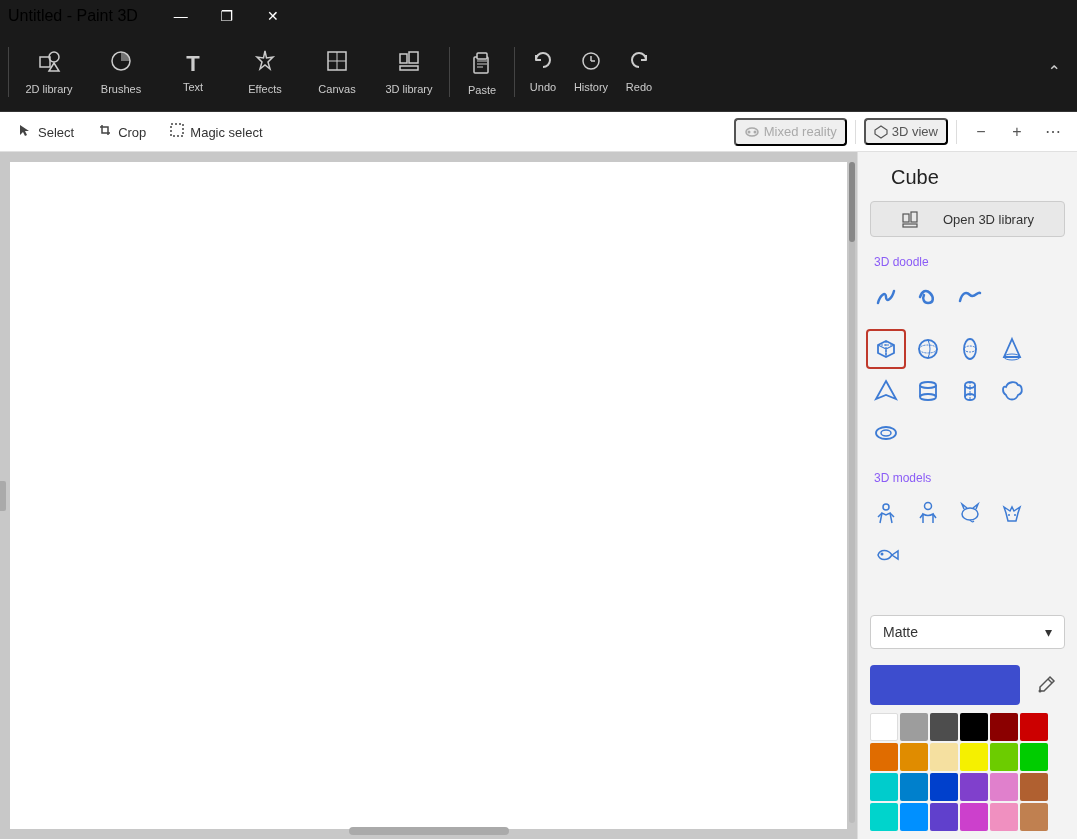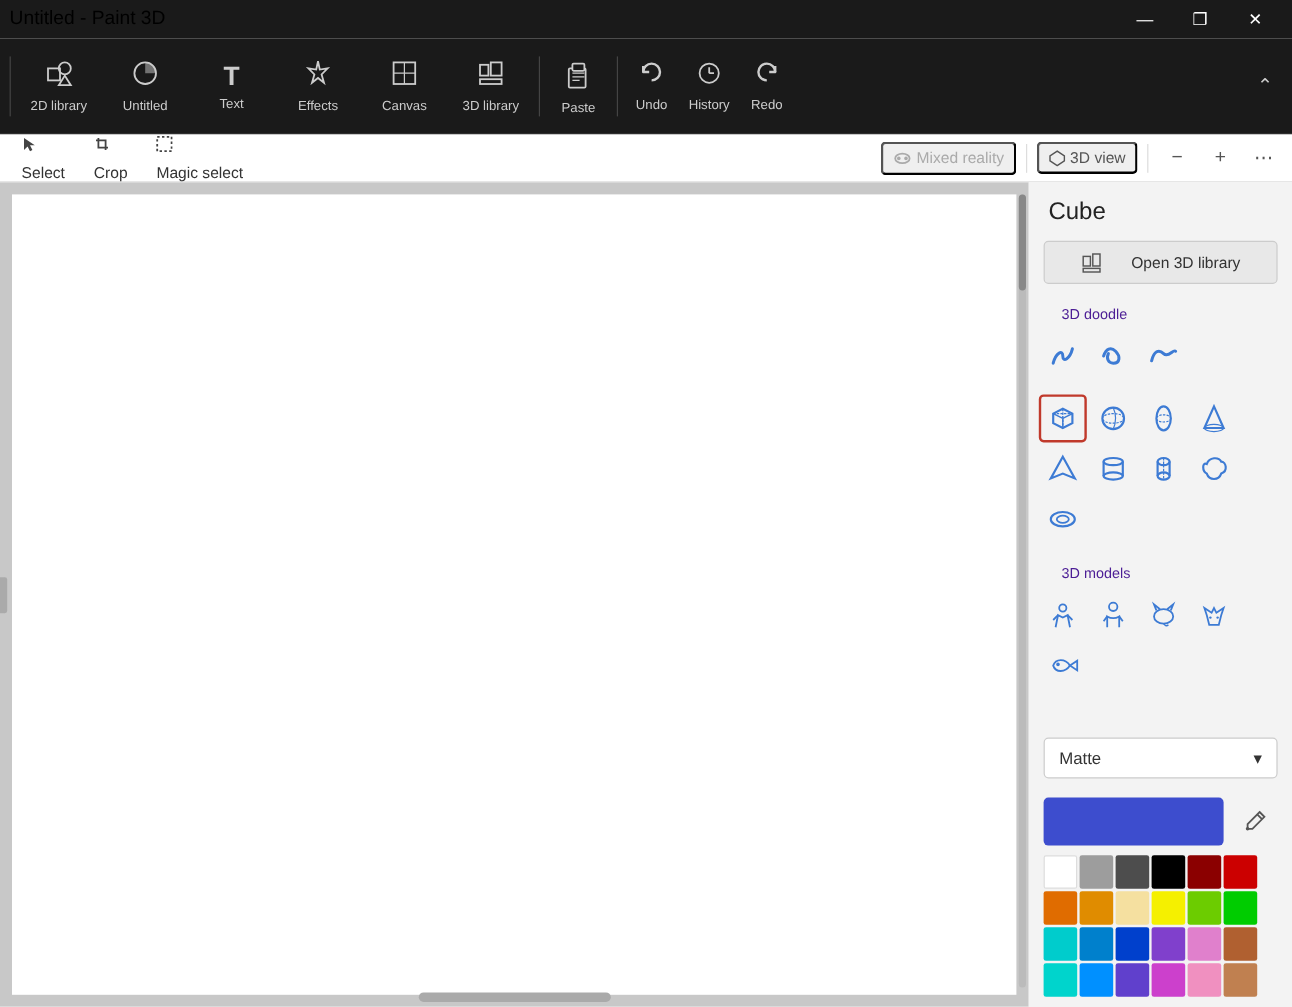--- a/index.html
+++ b/index.html
@@ -1,20 +1,20 @@
 <!DOCTYPE html>
 <html><head>
   <meta charset="utf-8">
   <style>
     * { margin: 0; padding: 0; box-sizing: border-box; }
     body { width: 1077px; height: 839px; background: #f3f3f3; font-family: 'Segoe UI', sans-serif; overflow: hidden; user-select: none; }
 
     
     #titlebar {
-      width: 100%; height: 32px; background: #1a1a1a; display: flex; align-items: center; justify-content: space-between;
+      width: 100%; height: 32px; background: #1a1a1a; display: flex; align-items: center; 
       padding: 16px 8px;
       gap: 20px;
     }
     .title-btn { width: 46px; height: 32px; background: transparent; border: none; color: #fff; font-size: 14px; cursor: pointer; display: flex; align-items: center; justify-content: center; }
 
     
     #toolbar {
       width: 100%; height: 80px; background: #1a1a1a; display: flex; align-items: center; padding: 0 4px;
       border-bottom: 1px solid #333;
     }
@@ -25,22 +25,22 @@
     .toolbar-item.active { background: #3d7bd4; color: #fff; }
     .toolbar-item .icon { font-size: 22px; }
     .toolbar-sep { width: 1px; height: 50px; background: #444; margin: 0 4px; }
 
     
     #secondary-toolbar {
       width: 100%; height: 40px; background: #fff; display: flex; align-items: center; padding: 0 8px;
       border-bottom: 1px solid #e0e0e0; gap: 4px;
     }
     .sec-btn {
-      display: flex; align-items: flex-start; gap: 6px; padding: 4px 10px; border-radius: 4px;
-      cursor: pointer; font-size: 13px; color: #333; border: none; background: transparent; flex-direction: column;
+      display: flex; align-items: flex-end; gap: 6px; padding: 4px 10px; border-radius: 4px;
+      cursor: pointer; font-size: 13px; color: #333; border: none; background: transparent;
     }
     .sec-btn .icon { font-size: 14px; color: #555; }
     .sec-btn-right { display: flex; align-items: center; gap: 4px; margin-left: auto; }
     .sec-sep { width: 1px; height: 24px; background: #ddd; margin: 0 4px; }
     .sec-icon-btn { width: 32px; height: 32px; display: flex; align-items: center; justify-content: center; border-radius: 4px; cursor: pointer; font-size: 16px; color: #555; }
     .view-btn { display: flex; align-items: center; gap: 4px; padding: 4px 8px; border-radius: 4px; cursor: pointer; font-size: 13px; color: #555; }
 
     
     #main { display: flex; height: calc(839px - 32px - 80px - 40px); }
 
@@ -58,28 +58,28 @@
     }
 
     
     #right-panel {
       width: 220px; background: #f3f3f3; border-left: 1px solid #ddd; display: flex; flex-direction: column;
       overflow-y: auto;
     }
     #right-panel::-webkit-scrollbar { width: 6px; }
     #right-panel::-webkit-scrollbar-thumb { background: #ccc; border-radius: 3px; }
 
-    #panel-title { padding: 14px 16px 8px; font-size: 20px; font-weight: 300; color: #222; }
+    #panel-title { padding: 14px 16px 8px; font-size: 20px; font-weight: 300; color: #222; margin-left: 17px; }
 
     #open-3d-library-btn {
       margin: 4px 12px 12px; padding: 8px; background: #e8e8e8; border: 1px solid #ccc;
       border-radius: 4px; cursor: pointer; font-size: 13px; color: #333; display: flex; align-items: center; justify-content: center; gap: 24px;
     }
 
-    .section-label { padding: 6px 27px 8px; font-size: 12px; color: #4c1d95; }
+    .section-label { padding: 6px 16px 8px; font-size: 12px; color: #8b5cf6; }
 
     .objects-grid { display: flex; flex-wrap: wrap; padding: 0 8px 12px; gap: 2px; }
     .obj-item {
       width: 40px; height: 40px; display: flex; align-items: center; justify-content: center;
       border-radius: 4px; cursor: pointer; font-size: 22px; color: #3d7bd4;
     }
     .obj-item.selected { background: transparent; border: 2px solid #c0392b; }
 
     
     #material-section { padding: 8px 12px; }
@@ -140,21 +140,21 @@
   </div>
 
 
   <div class="toolbar-item">
     <span class="icon">
       <svg width="24" height="24" viewBox="0 0 24 24" fill="none">
         <circle cx="12" cy="12" r="9" stroke="#ccc" stroke-width="1.5" fill="none"></circle>
         <path d="M12 3 A9 9 0 0 1 21 12 L12 12 Z" fill="#ccc" opacity="0.5"></path>
       </svg>
     </span>
-    <span>Untitled</span>
+    <span>Brushes</span>
   </div>
 
   <div class="toolbar-item">
     <span class="icon" style="color:#ccc;font-size:22px;font-weight:bold;">T</span>
     <span>Text</span>
   </div>
 
   <div class="toolbar-item">
     <span class="icon">
       <svg width="24" height="24" viewBox="0 0 24 24" fill="none">

